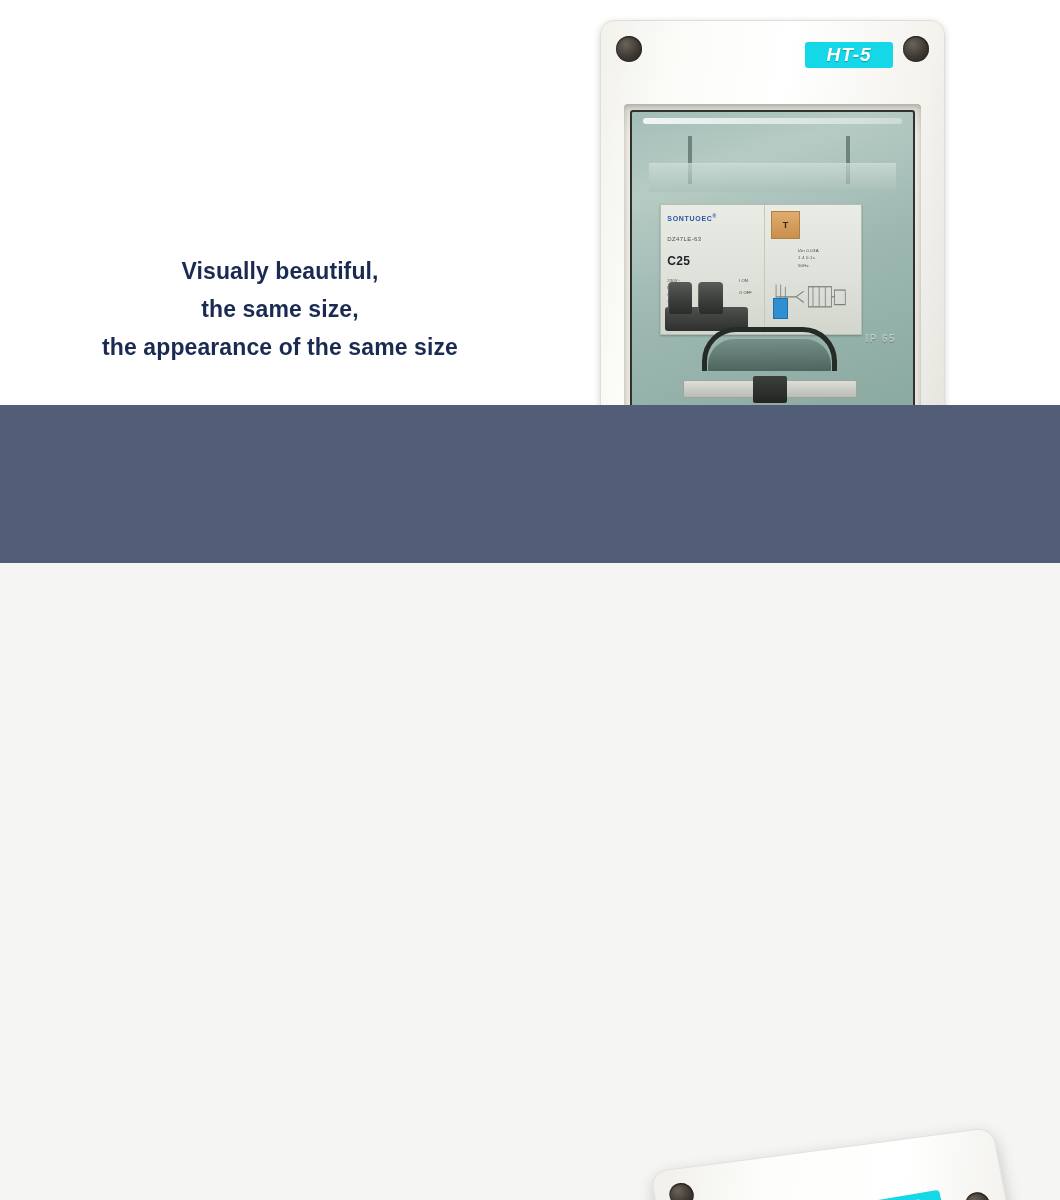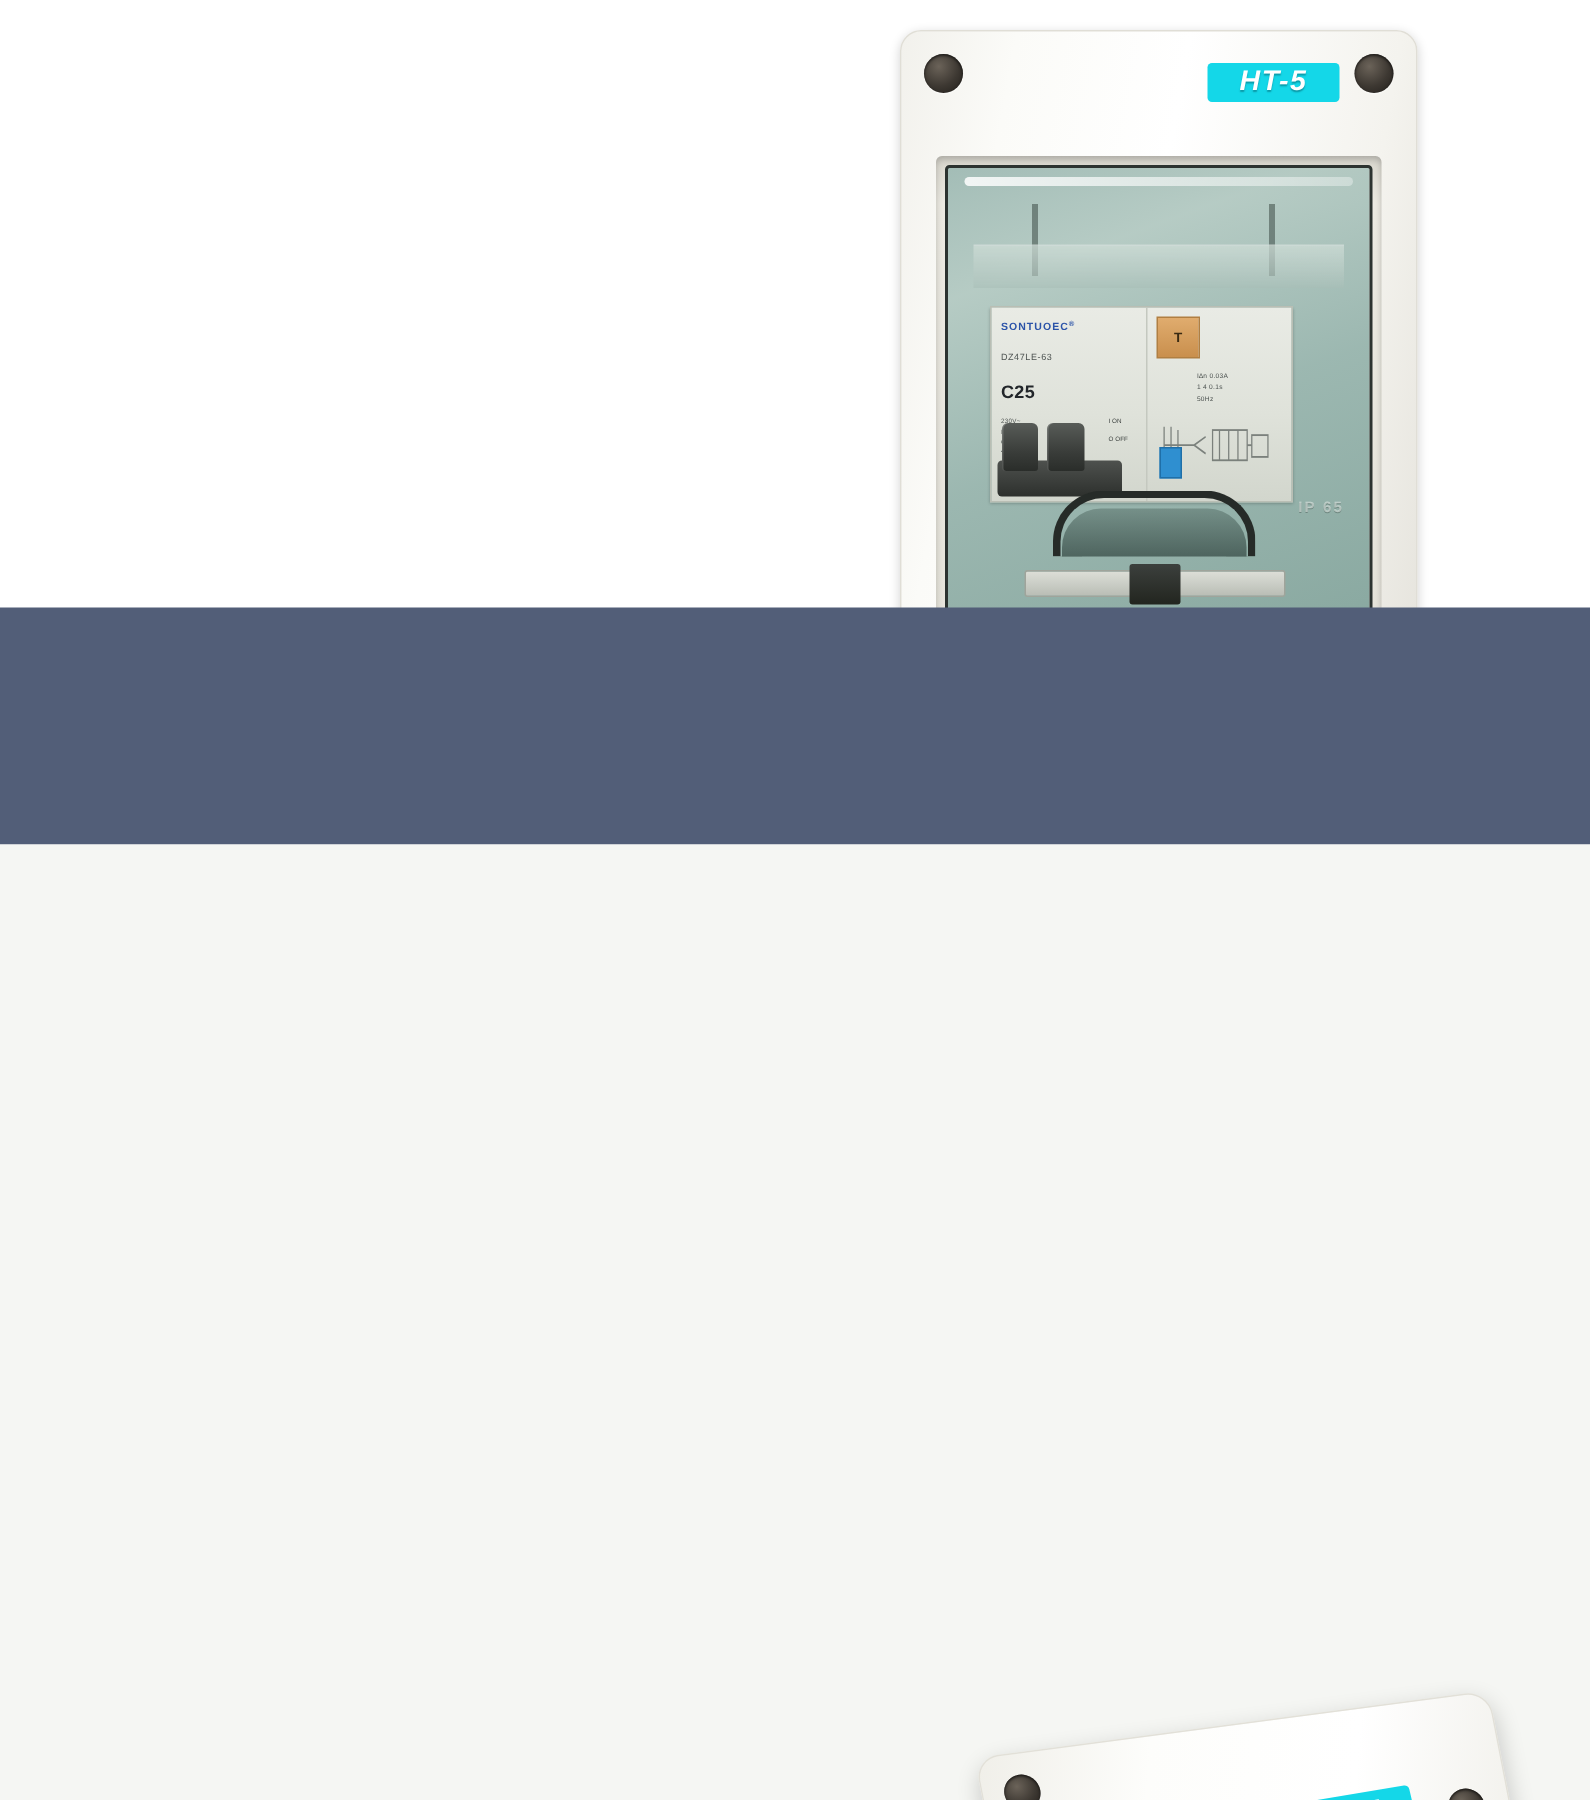--- a/index.html
+++ b/index.html
@@ -249,20 +249,25 @@
     transform:rotate(-2deg);
   }
 </style>
 </head>
 <body>
 
 <div class="page">
 
   <div id="section-top">
 
+    <div id="caption-top">
+      <span class="ln ln1">Visually beautiful,</span>
+      <span class="ln ln2">the same size,</span>
+      <span class="ln ln3">the appearance of the same size</span>
+    </div>
 
     <div id="product-front">
       <div class="enc-body"></div>
 
       <div class="screw tl"></div>
       <div class="screw tr"></div>
       <div class="screw bl"></div>
       <div class="screw br"></div>
 
       <div class="ht5-label">HT-5</div>

